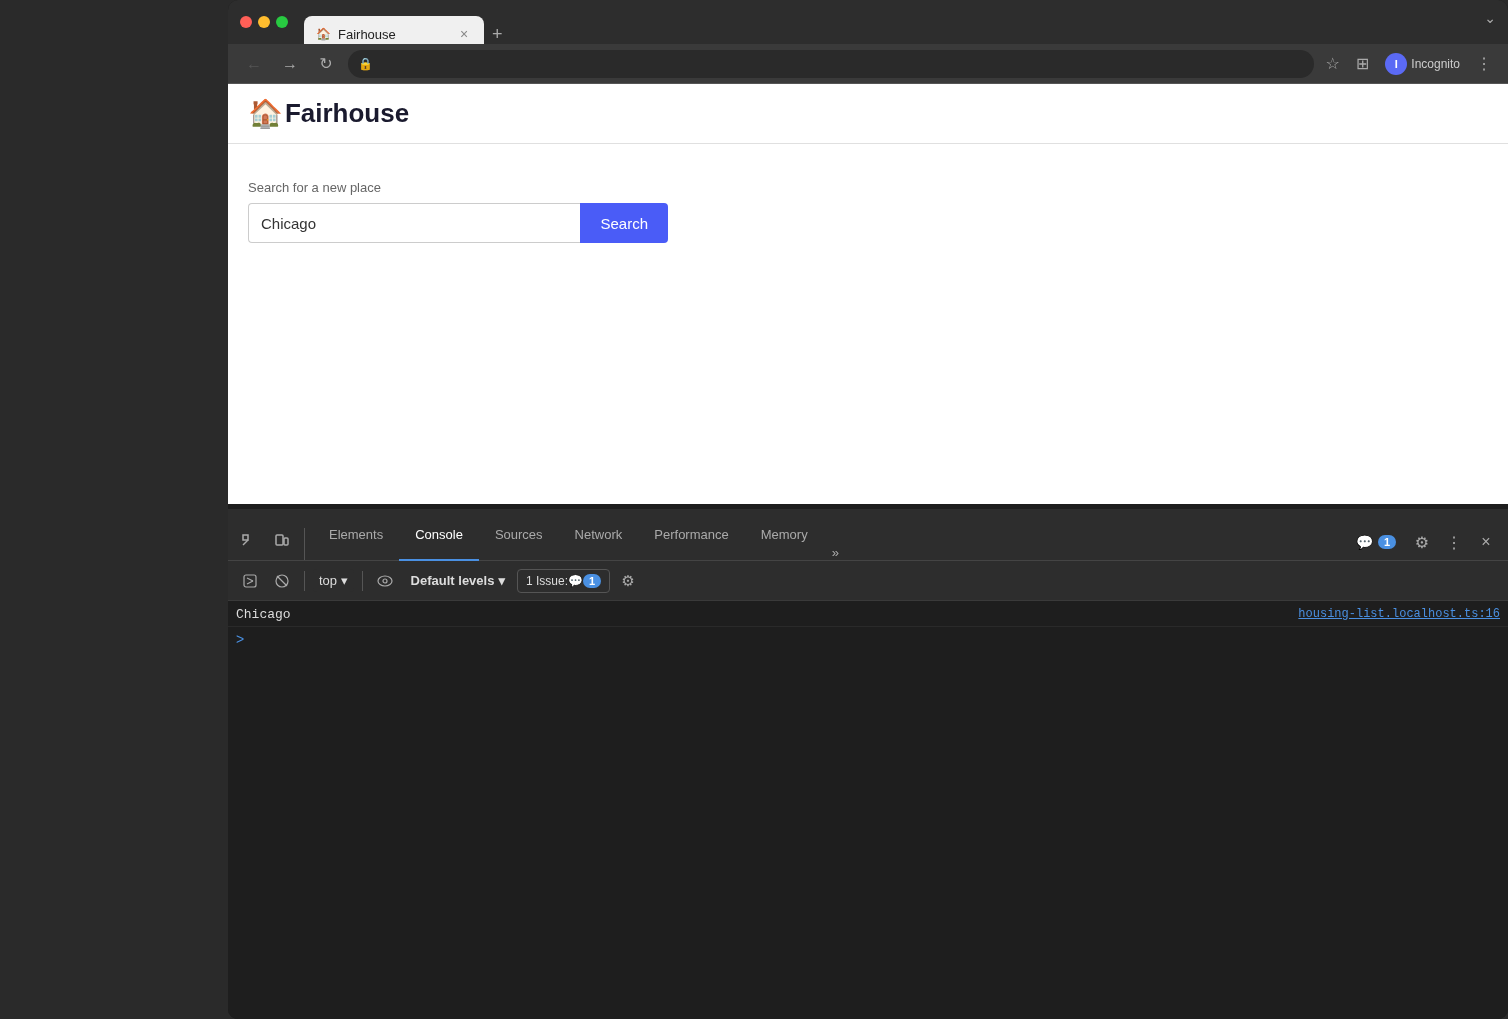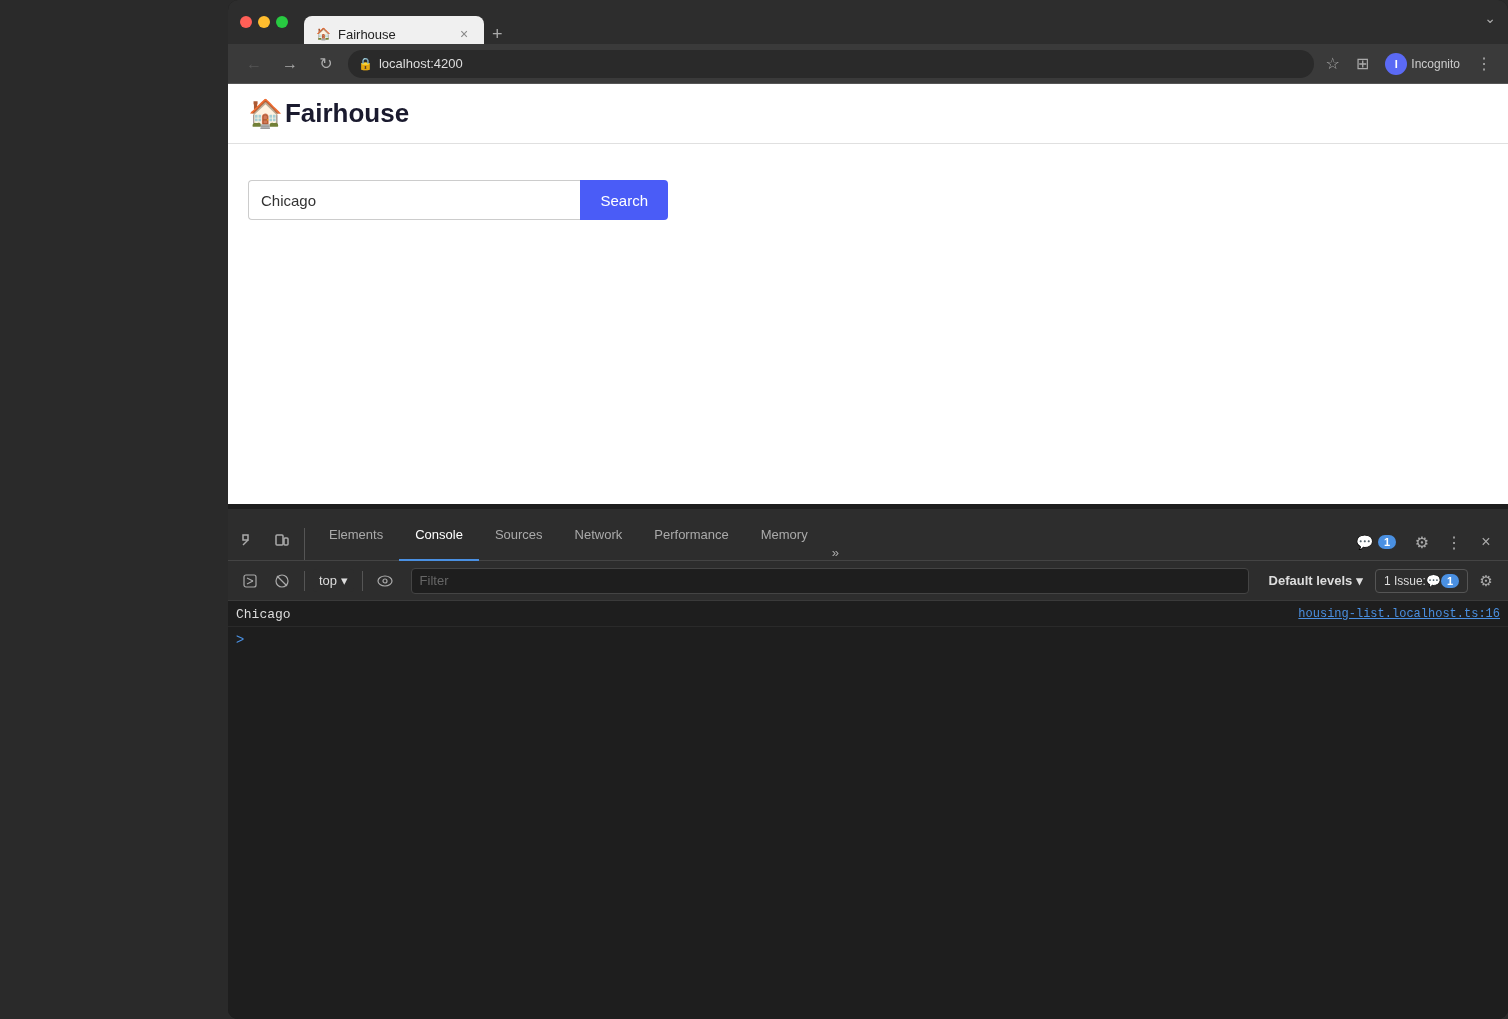--- a/index.html
+++ b/index.html
@@ -563,21 +563,20 @@
     </div>
   </div>
 
   <div class="address-bar">
     <button class="nav-btn disabled">←</button>
     <button class="nav-btn">→</button>
     <button class="nav-btn">↻</button>
 
     <div class="address-input-wrapper">
       <span class="address-icon">🔒</span>
-      <span class="address-text">localhost:4200</span>
     </div>
 
     <div class="address-bar-right">
       <button class="bookmark-btn">☆</button>
       <button class="extensions-btn">⊞</button>
       <div class="profile-area">
         <div class="profile-icon">I</div>
         <span>Incognito</span>
       </div>
       <button class="more-btn">⋮</button>
@@ -586,20 +585,21 @@
 
   <div class="page-content">
     <div class="app-header">
       <div class="brand">
         <span class="brand-icon">🏠</span>
         <span class="brand-name">Fairhouse</span>
       </div>
     </div>
 
     <div class="search-section">
+      <div class="search-label">Search for a new place</div>
       <div class="search-row">
         <input class="search-input" value="Chicago" type="text" style="">
         <button class="search-btn">Search</button>
       </div>
     </div>
   </div>
 
   <div class="devtools">
 
     <div class="devtools-tabs">
@@ -671,21 +671,20 @@
         </div>
         <div class="toolbar-separator"></div>
         <button class="dt-icon-btn">
           <svg width="16" height="12" viewBox="0 0 16 12" fill="none">
             <ellipse cx="8" cy="6" rx="7" ry="5" stroke="#aaa" stroke-width="1.2" fill="none"></ellipse>
             <circle cx="8" cy="6" r="2" stroke="#aaa" stroke-width="1.2" fill="none"></circle>
           </svg>
         </button>
       </div>
 
-      <input class="filter-input" placeholder="Filter" type="text" style="">
 
       <button class="levels-btn">
         <span>Default levels</span>
         <span>▾</span>
       </button>
 
       <button class="issues-btn">
         <span>1 Issue:</span>
         <span>💬</span>
         <span class="badge">1</span>

